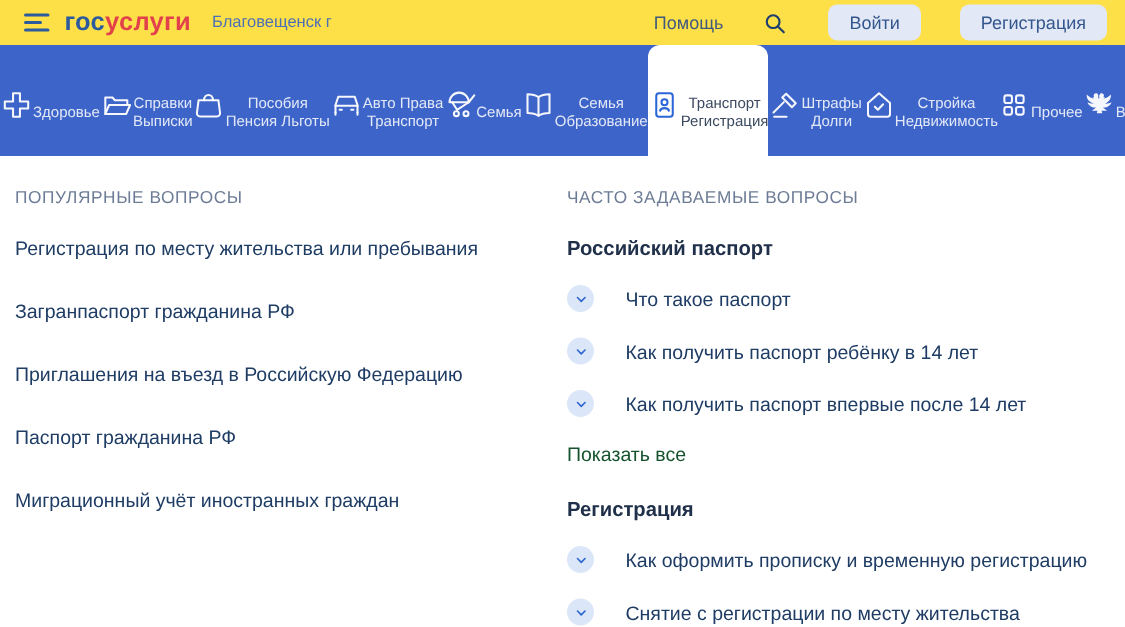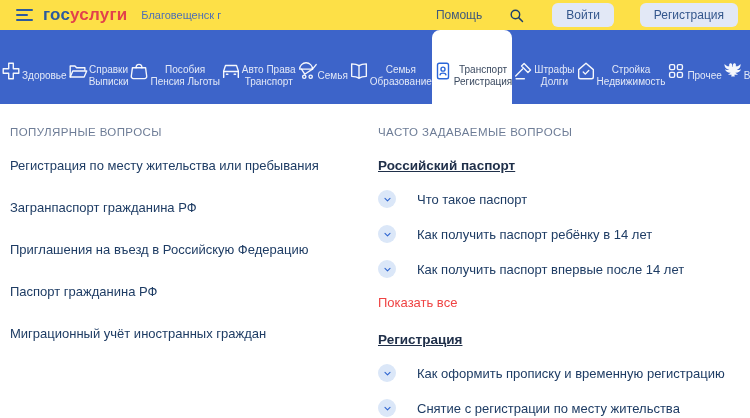--- a/index.html
+++ b/index.html
@@ -34,28 +34,28 @@
   .nav-item.selected { background:#fff; border-radius:8px 8px 0 0; }
   .nav-item.selected svg { stroke:#2b66d9; }
   .nav-item.selected .nlabel { color:#3b4a60; }
 
   
   .main { display:flex; padding:22px 10px 0 10px; }
   .col { width:50%; }
   .col-right { padding-left:3px; }
   .sec-title { font-size:11.5px; letter-spacing:.4px; color:#6d7c96; margin-bottom:20px; }
   .plink { font-size:13px; color:#1e3c64; margin-bottom:27px; cursor:pointer; }
-  .group-title { font-size:13.5px; font-weight:bold; color:#20304a; margin-bottom:17px;text-decoration:underline; }
+  .group-title { font-size:13.5px; font-weight:bold; color:#20304a; margin-bottom:17px; }
   .faq-row { display:flex; align-items:center; gap:21px; margin-bottom:17px; cursor:pointer; }
   .chev { width:18px; height:18px; min-width:18px; border-radius:50%; background:#dbe7f8;
     display:flex; align-items:center; justify-content:center; }
   .chev svg { width:11px; height:11px; stroke:#2f66d0; fill:none; stroke-width:2.4;
     stroke-linecap:round; stroke-linejoin:round; }
   .faq-text { font-size:13px; color:#1e3c64; }
-  .show-all { font-size:13px; color:#ef4444; margin:7px 0 22px 0; cursor:pointer; }
+  .show-all { font-size:13px; color:#14532d; margin:7px 0 22px 0; cursor:pointer; }
 </style>
 </head>
 <body>
 
 <div class="header">
   <div class="burger">
       <i></i>
       <i></i>
       <i></i>
     </div>

